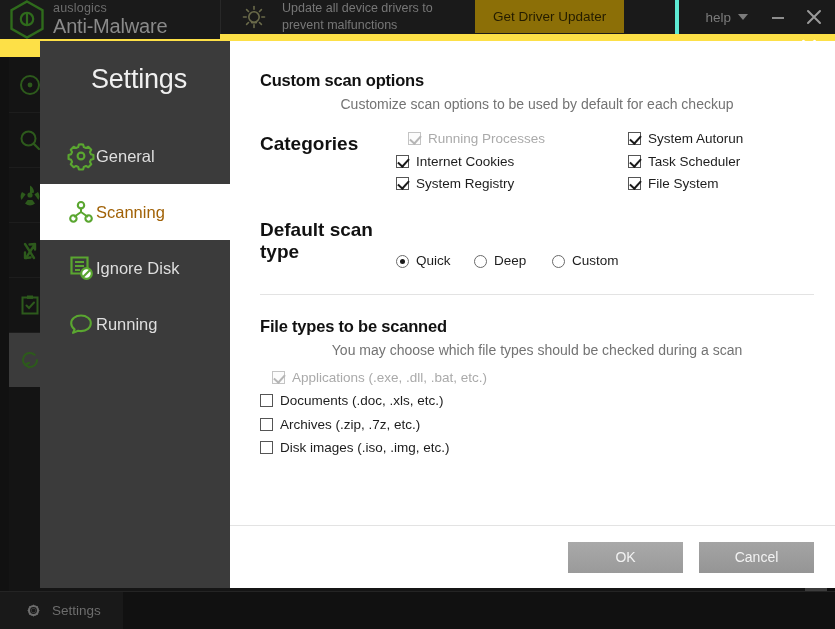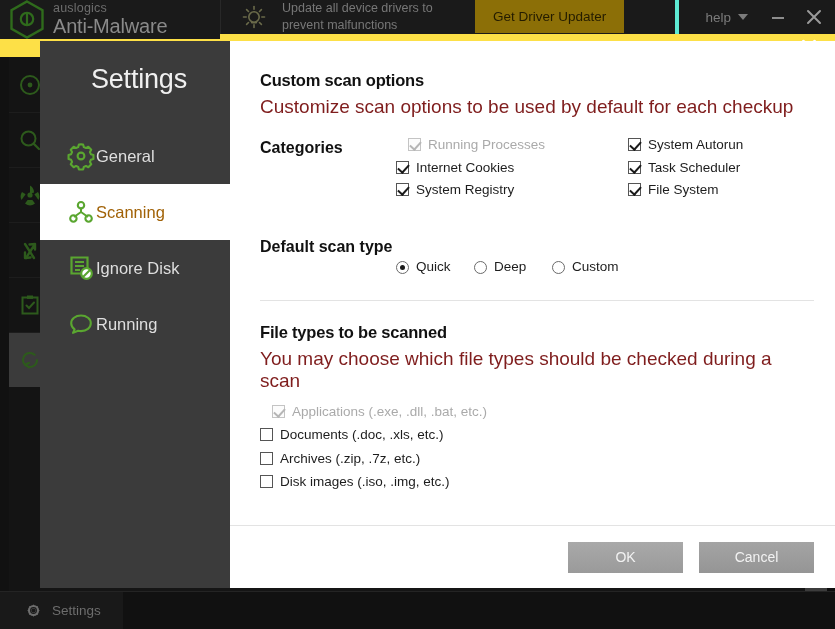--- a/index.html
+++ b/index.html
@@ -148,26 +148,26 @@
   .side-item .si-ic svg { display: block; }
 
   .dlg-body {
     flex: 1; position: relative; background: #fff;
     padding: 30px 30px 0 30px;
   }
   .sec-title {
     font-size: 16.5px; font-weight: bold; color: #111; letter-spacing: -.2px;
   }
   .sec-sub {
-    font-size: 19px; color: #7f1d1d; margin-top: 6px;
+    font-size: 14px; color: #737373; margin-top: 6px; text-align: center;
   }
 
   .row-cats { display: flex; margin-top: 20px; }
   .row-label {
-    width: 136px; flex: none; font-size: 16px; font-weight: bold; color: #111;
+    width: 136px; flex: none; font-size: 19px; font-weight: bold; color: #111;
     padding-top: 1px;
   }
   .cat-cols { display: flex; gap: 46px; }
   .cat-col { display: flex; flex-direction: column; gap: 9px; width: 186px; }
 
   .cbx {
     display: flex; align-items: center; gap: 7px;
     font-size: 13.5px; color: #1d1d1d; cursor: pointer; line-height: 1;
   }
   .cbx.disabled { color: #aaaaaa; cursor: default; padding-left: 12px; }

